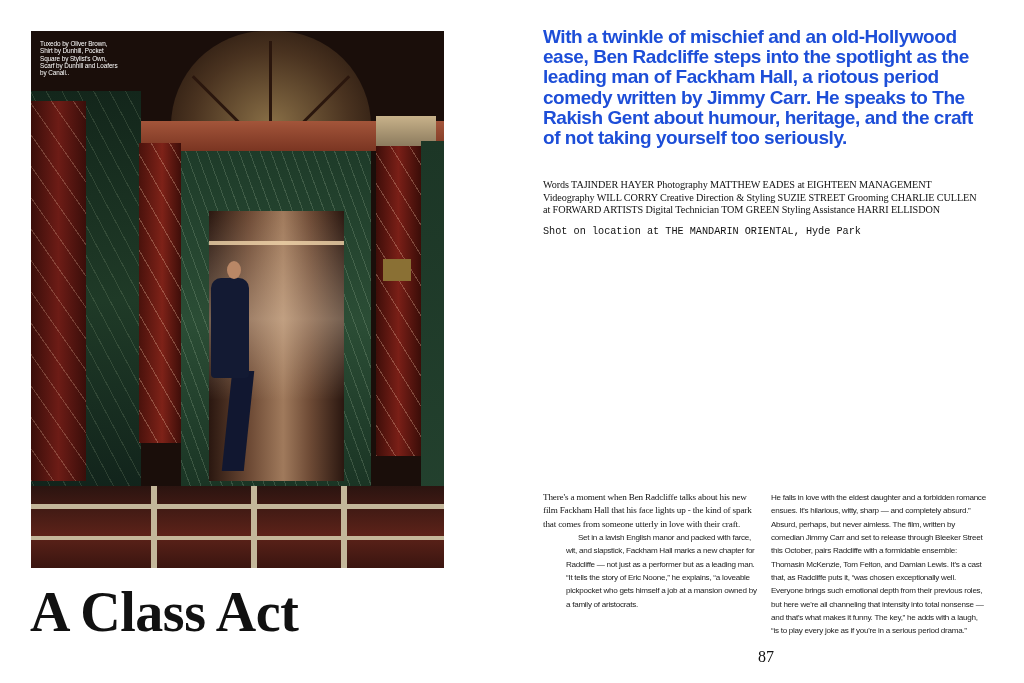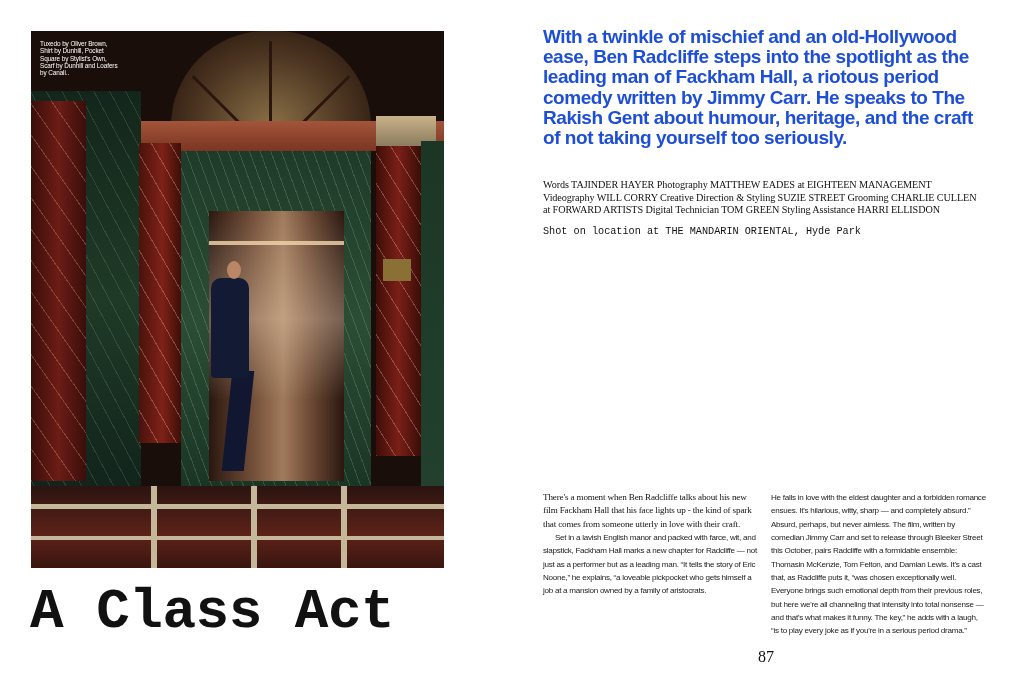--- a/index.html
+++ b/index.html
@@ -81,21 +81,21 @@
       linear-gradient(180deg, #2b1410, #5c2219 60%, #3a1510);
   }
   .caption {
     position: absolute; left: 9px; top: 9px; width: 80px;
     color: #ffffff; font-size: 6.4px; line-height: 7.3px; letter-spacing: -0.1px;
   }
 
   
   .headline {
     position: absolute; left: 30px; top: 582px;
-    font-family: Liberation Mono, monospace; font-size: 56px; line-height: 60px;
+    font-family: Liberation Serif, serif; font-size: 56px; line-height: 60px;
     letter-spacing: -0.5px; color: #111; text-align: center;
   }
 
   
   .standfirst {
     position: absolute; left: 543px; top: 27px; width: 450px;
     font-family: Liberation Sans, sans-serif; font-weight: bold;
     font-size: 19px; line-height: 20.2px; letter-spacing: -0.45px; color: #1d4ed8;
   }
 
@@ -113,21 +113,21 @@
   
   .col {
     position: absolute; top: 491px; width: 218px;
     font-size: 8.1px; line-height: 13.35px; letter-spacing: -0.28px; color: #222;
   }
   .col-1 { left: 543px; }
   .col-2 { left: 771px; width: 216px; }
   .col .lede {
     font-family: "Liberation Serif", serif; font-size: 9.1px; letter-spacing: -0.15px; color: #111;
   }
-  .col .indent { text-indent: 12px; }
+  .col .indent { text-indent: 12px; margin-left: 23px; }
 
   .page-number {
     position: absolute; left: 758px; top: 648px;
     font-family: "Liberation Serif", serif; font-size: 16px; color: #111; text-align: center;
   }
 </style>
 </head>
 <body>
 
 <div class="photo" title="Man in navy tuxedo leaning against marble elevator doorway">

